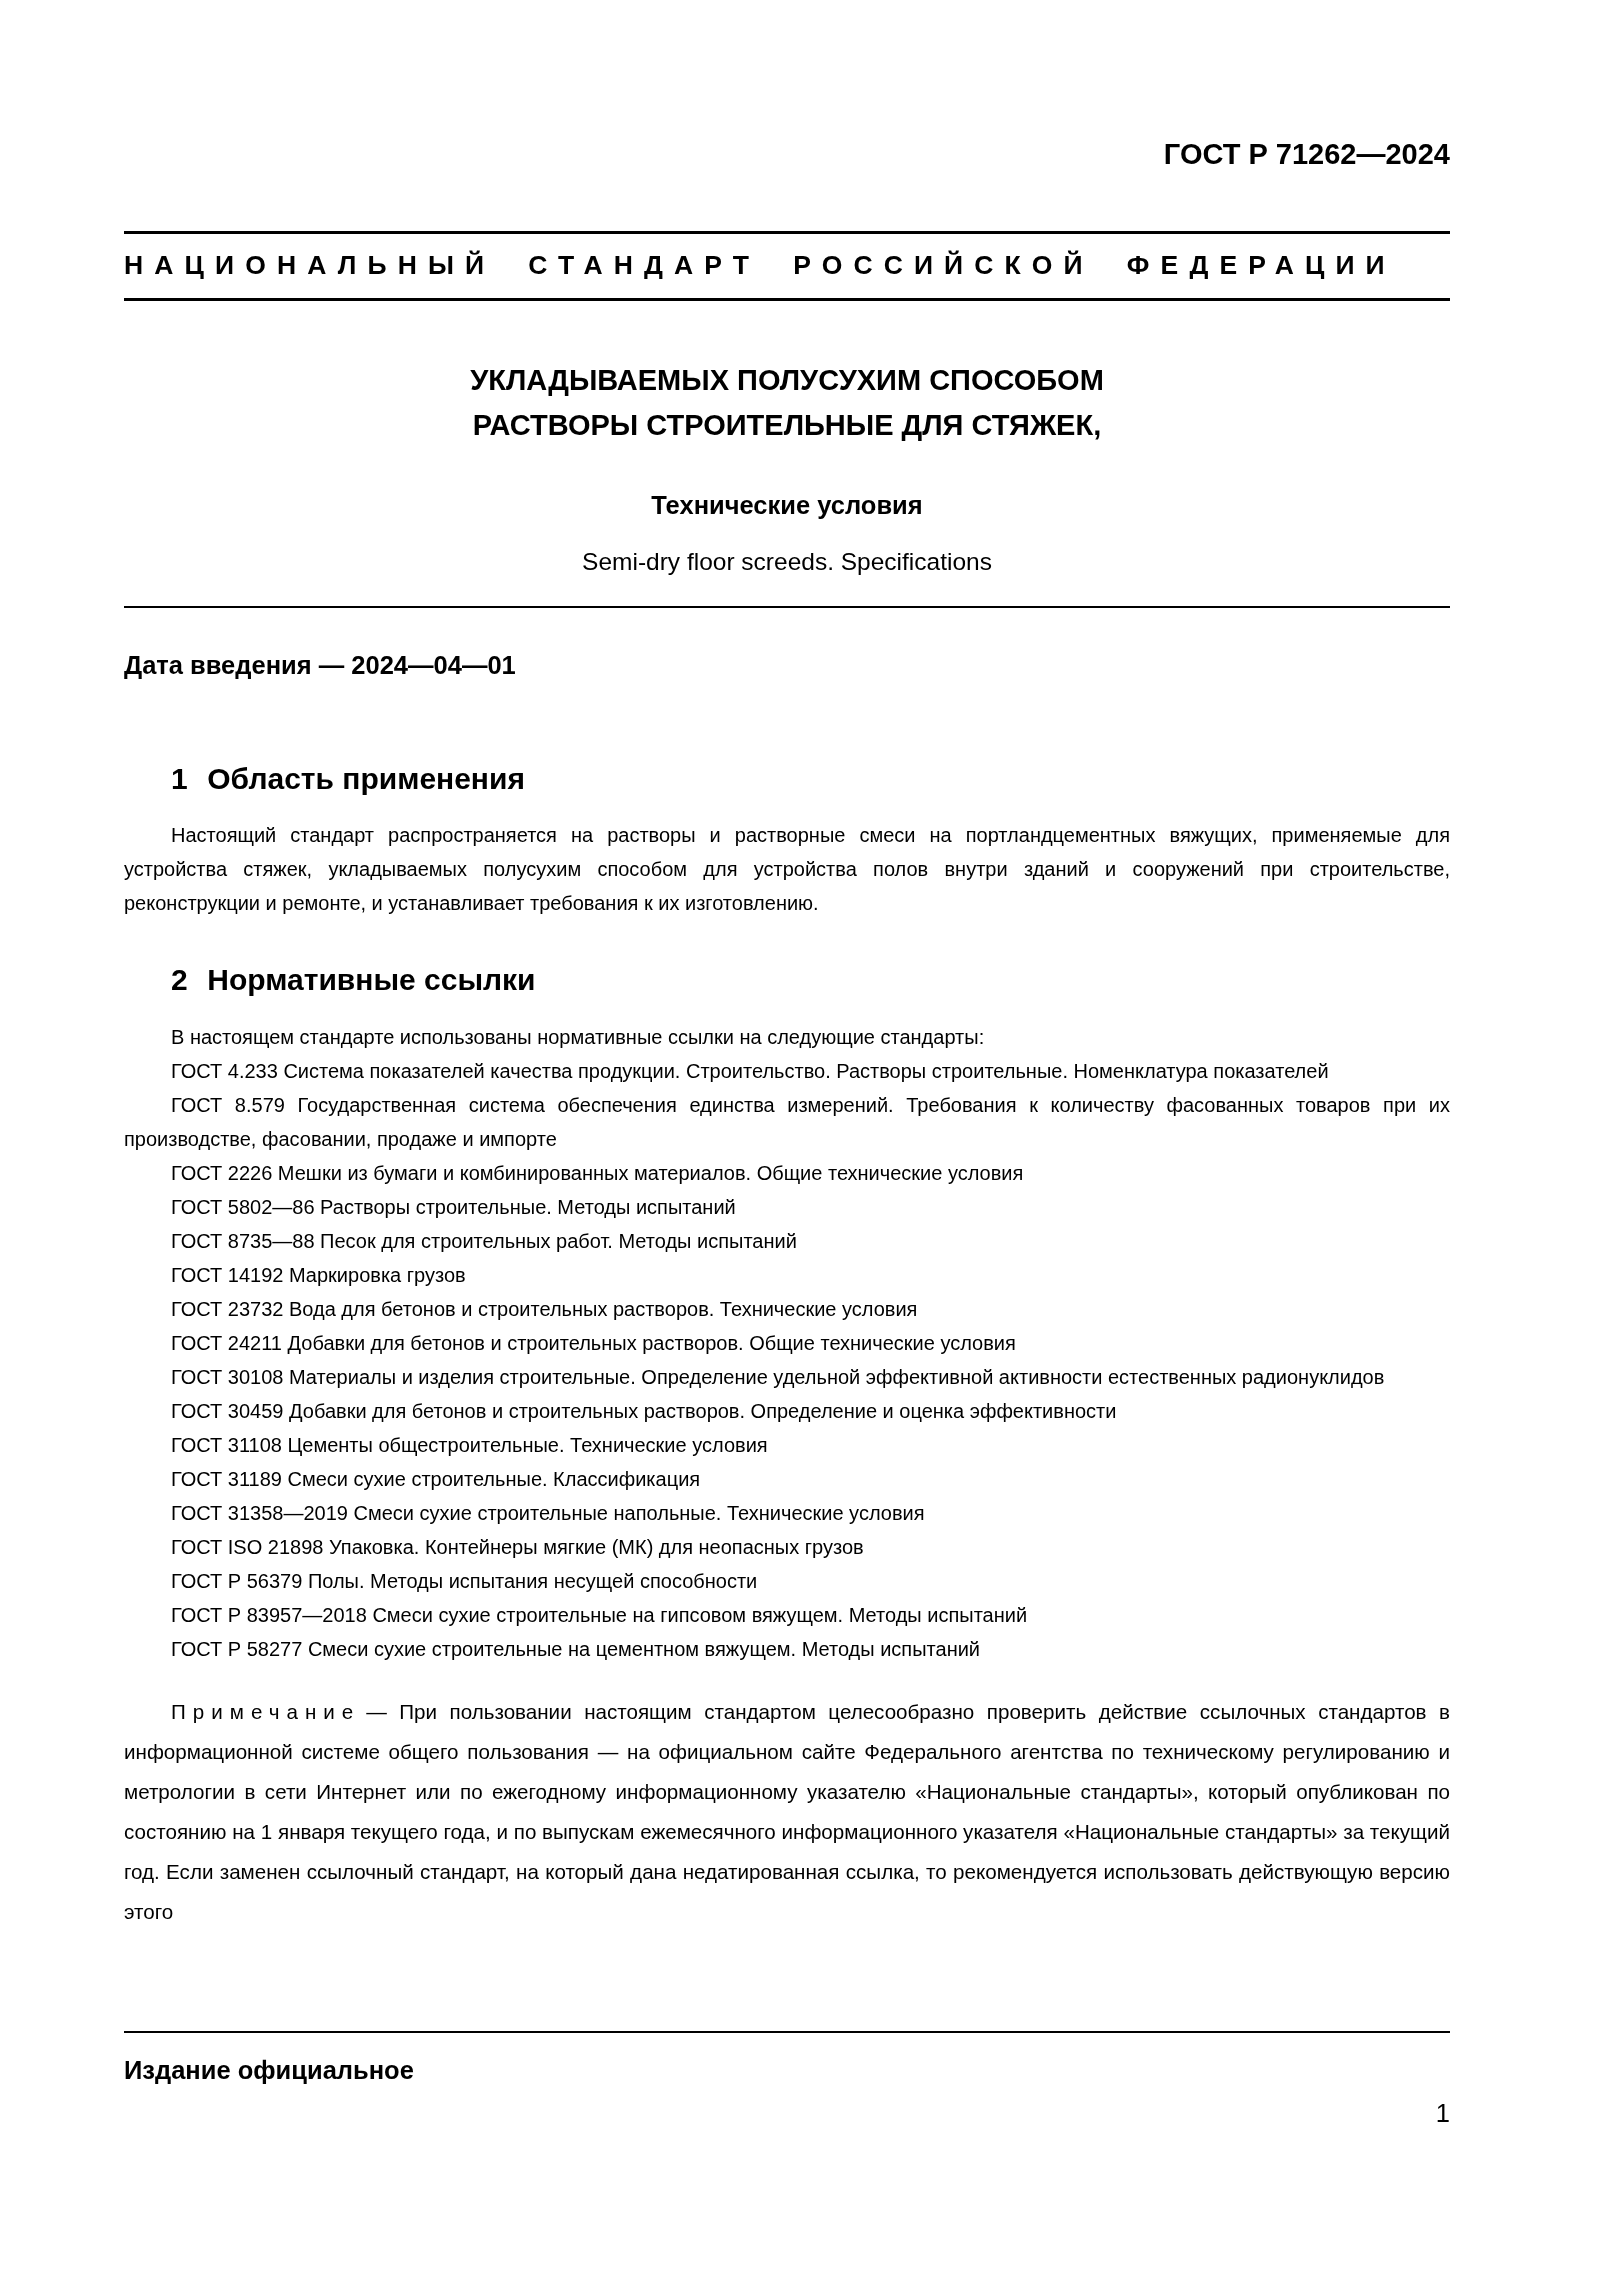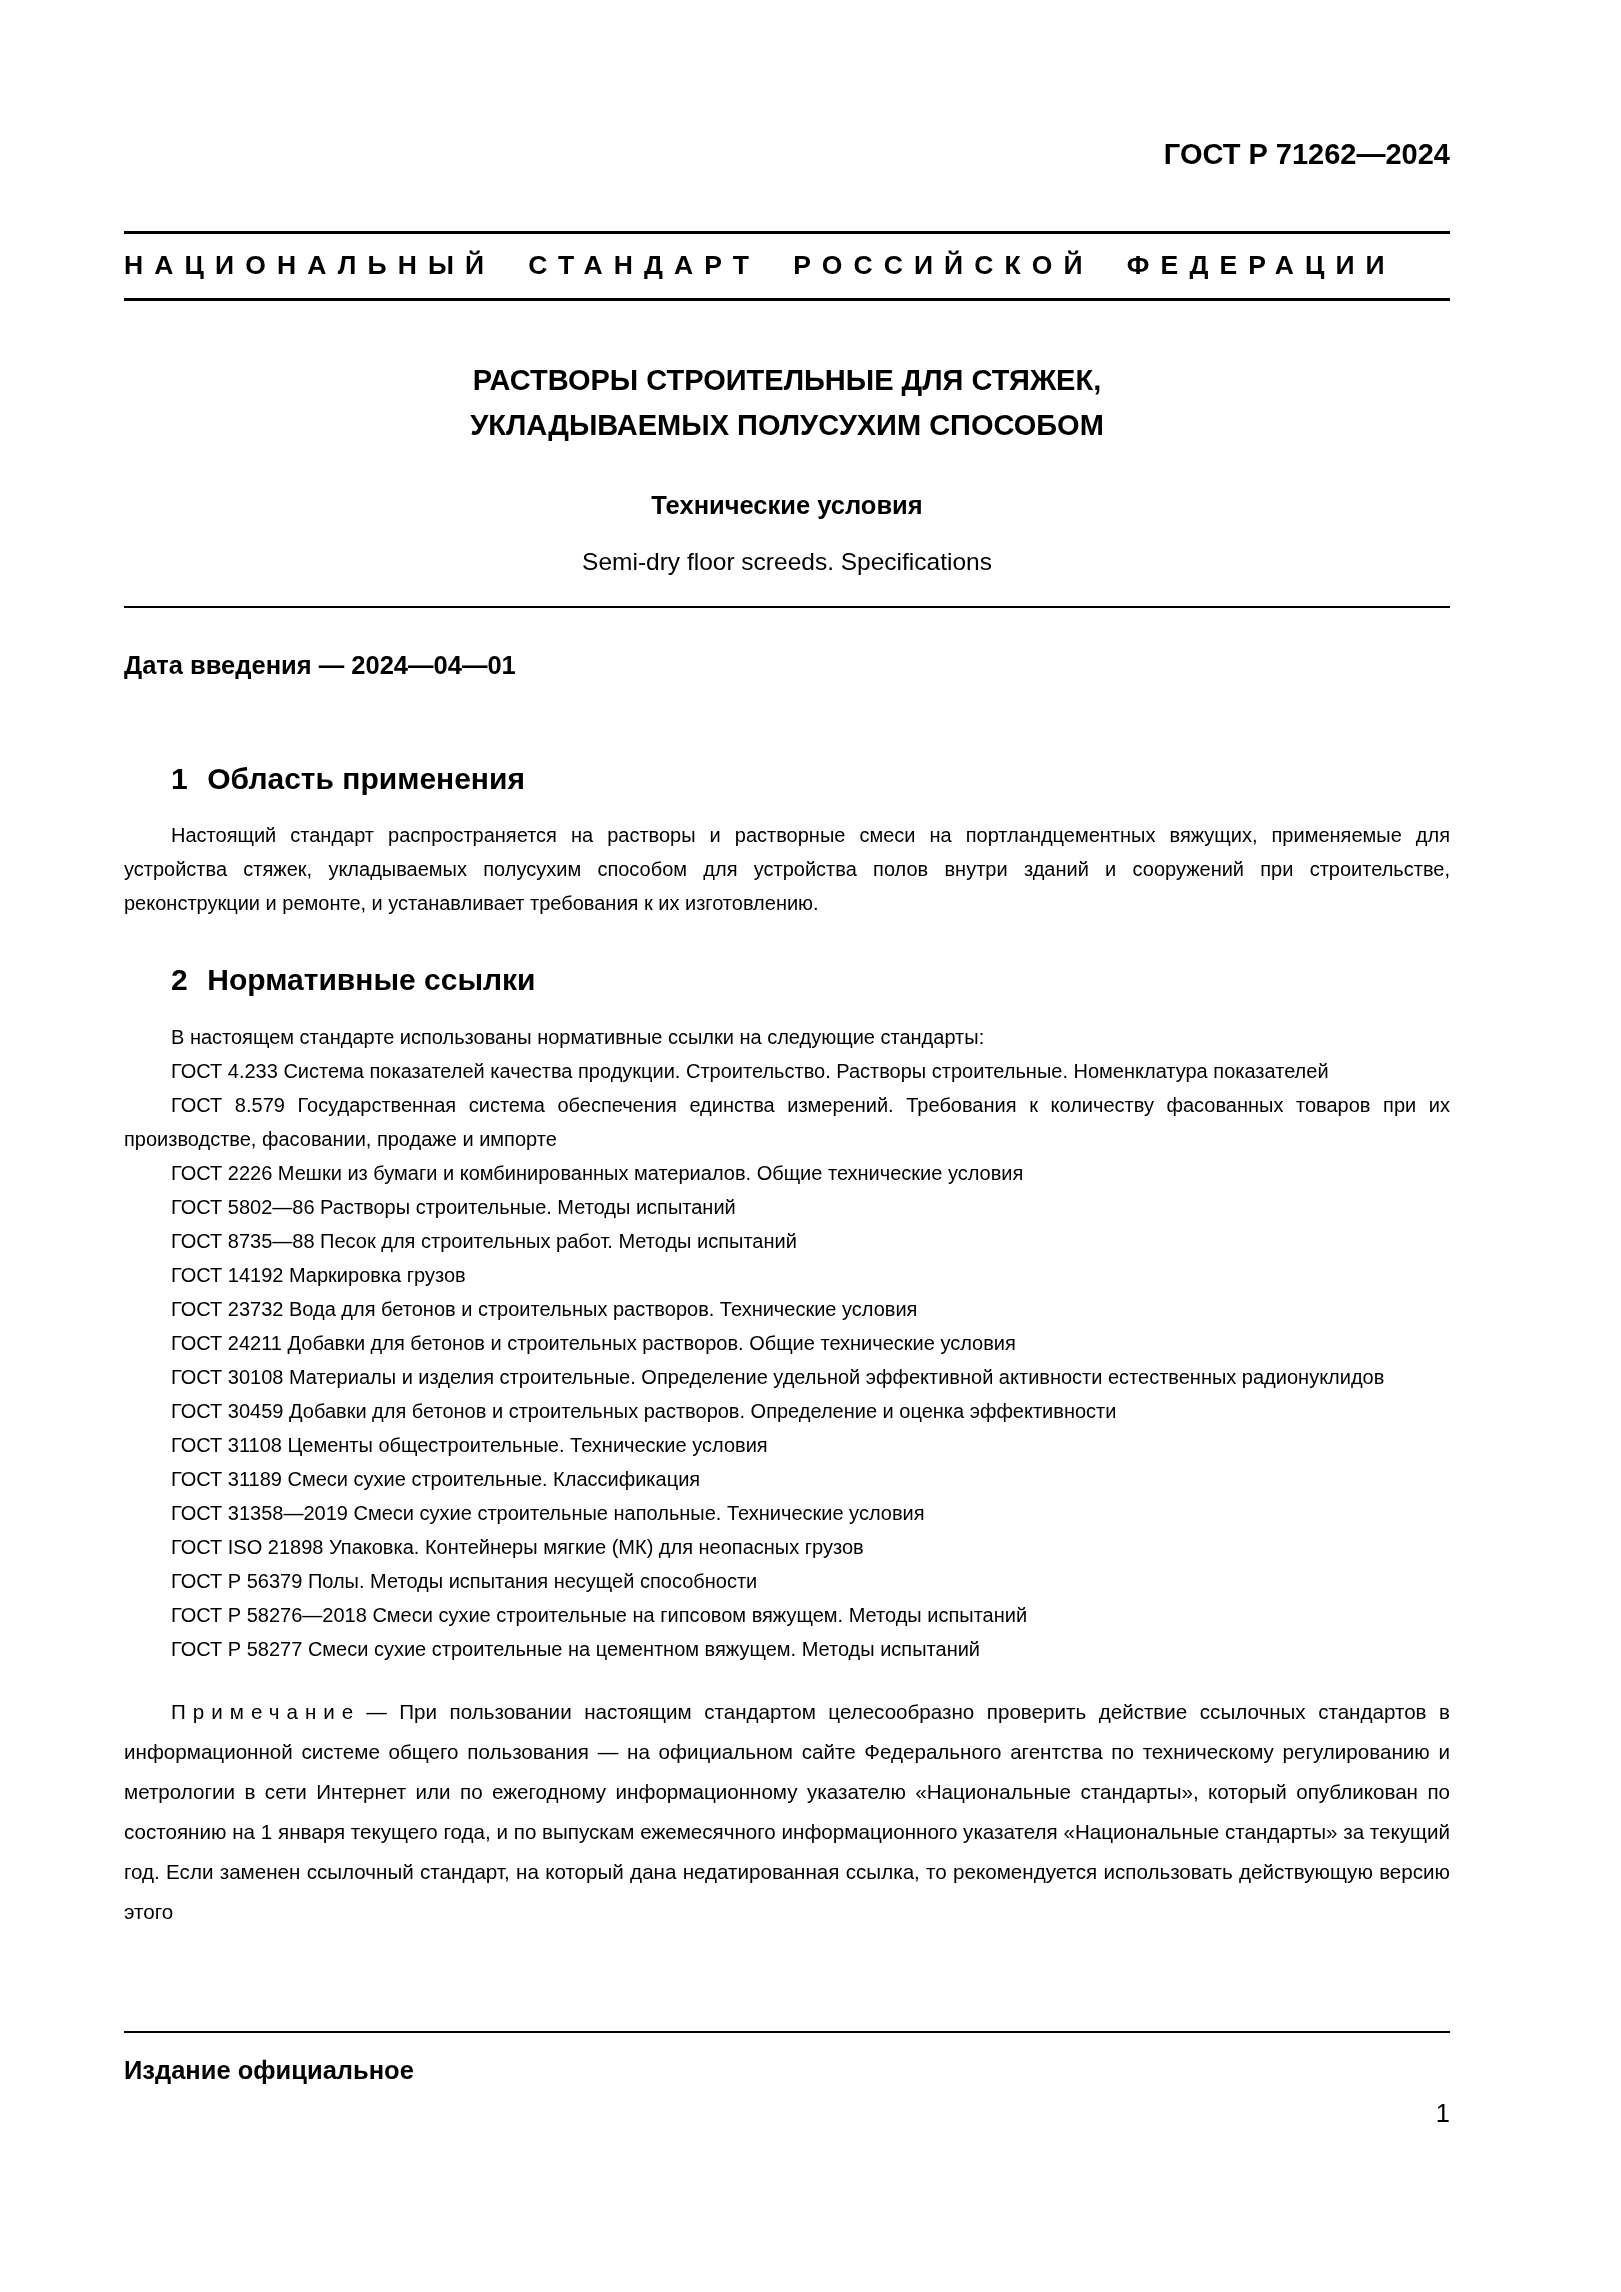--- a/index.html
+++ b/index.html
@@ -124,22 +124,22 @@
 
 <div class="page">
   <div class="content">
 
     <div class="doc-number">ГОСТ Р 71262—2024</div>
 
     <div class="banner">НАЦИОНАЛЬНЫЙ СТАНДАРТ РОССИЙСКОЙ ФЕДЕРАЦИИ</div>
 
     <div class="title-block">
       <div class="title-main">
+        <div>УКЛАДЫВАЕМЫХ ПОЛУСУХИМ СПОСОБОМ</div>
         <div>РАСТВОРЫ СТРОИТЕЛЬНЫЕ ДЛЯ СТЯЖЕК,</div>
-        <div>УКЛАДЫВАЕМЫХ ПОЛУСУХИМ СПОСОБОМ</div>
       </div>
       <div class="title-sub">Технические условия</div>
       <div class="title-en">Semi-dry floor screeds. Specifications</div>
     </div>
 
     <hr class="rule">
 
     <div class="effective-date">Дата введения — 2024—04—01</div>
 
     <h2 class="sec-h sec-h-1"><span class="sec-num">1</span><span>Область применения</span></h2>
@@ -159,21 +159,21 @@
       <p class="body-p">ГОСТ 14192 Маркировка грузов</p>
       <p class="body-p">ГОСТ 23732 Вода для бетонов и строительных растворов. Технические условия</p>
       <p class="body-p">ГОСТ 24211 Добавки для бетонов и строительных растворов. Общие технические условия</p>
       <p class="body-p">ГОСТ 30108 Материалы и изделия строительные. Определение удельной эффективной активности естественных радионуклидов</p>
       <p class="body-p">ГОСТ 30459 Добавки для бетонов и строительных растворов. Определение и оценка эффективности</p>
       <p class="body-p">ГОСТ 31108 Цементы общестроительные. Технические условия</p>
       <p class="body-p">ГОСТ 31189 Смеси сухие строительные. Классификация</p>
       <p class="body-p">ГОСТ 31358—2019 Смеси сухие строительные напольные. Технические условия</p>
       <p class="body-p">ГОСТ ISO 21898 Упаковка. Контейнеры мягкие (МК) для неопасных грузов</p>
       <p class="body-p">ГОСТ Р 56379 Полы. Методы испытания несущей способности</p>
-      <p class="body-p">ГОСТ Р 58276—2018 Смеси сухие строительные на гипсовом вяжущем. Методы испытаний</p>
+      <p class="body-p">ГОСТ Р 83957—2018 Смеси сухие строительные на гипсовом вяжущем. Методы испытаний</p>
       <p class="body-p">ГОСТ Р 58277 Смеси сухие строительные на цементном вяжущем. Методы испытаний</p>
     </div>
 
     <p class="note"><span class="note-label">Примечание</span><span class="note-body">— При пользовании настоящим стандартом целесообразно проверить действие ссылочных стандартов в информационной системе общего пользования — на официальном сайте Федерального агентства по техническому регулированию и метрологии в сети Интернет или по ежегодному информационному указателю «Национальные стандарты», который опубликован по состоянию на 1 января текущего года, и по выпускам ежемесячного информационного указателя «Национальные стандарты» за текущий год. Если заменен ссылочный стандарт, на который дана недатированная ссылка, то рекомендуется использовать действующую версию этого</span></p>
 
   </div>
 
   <div class="footer">
     <span>Издание официальное</span>
   </div>

